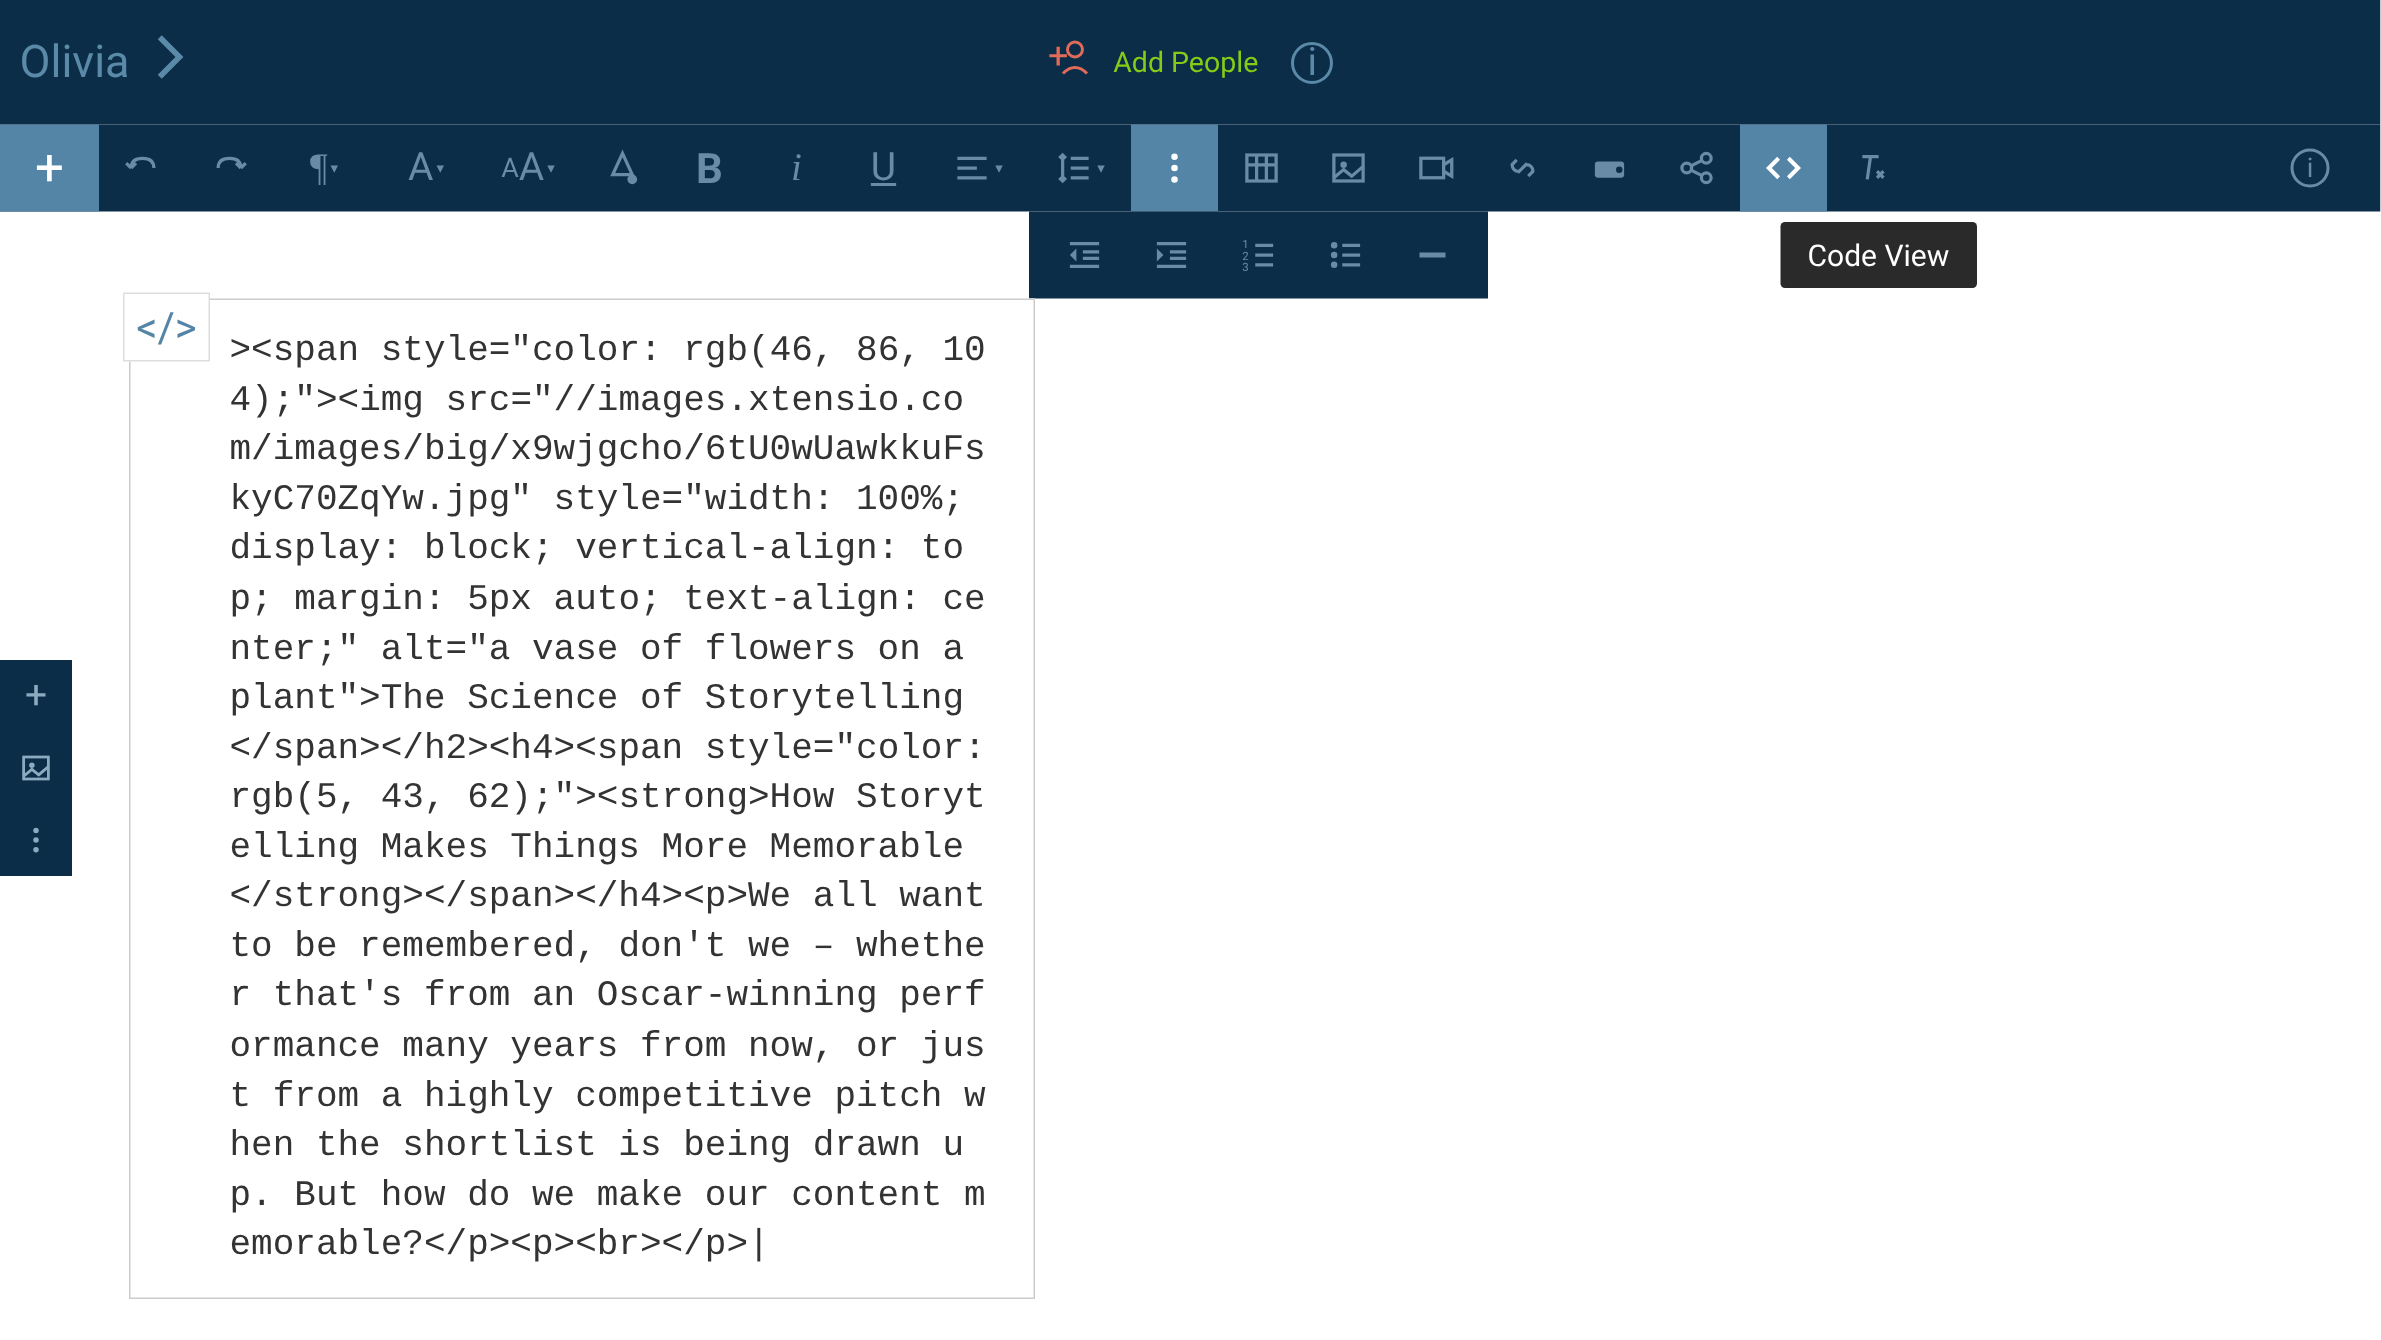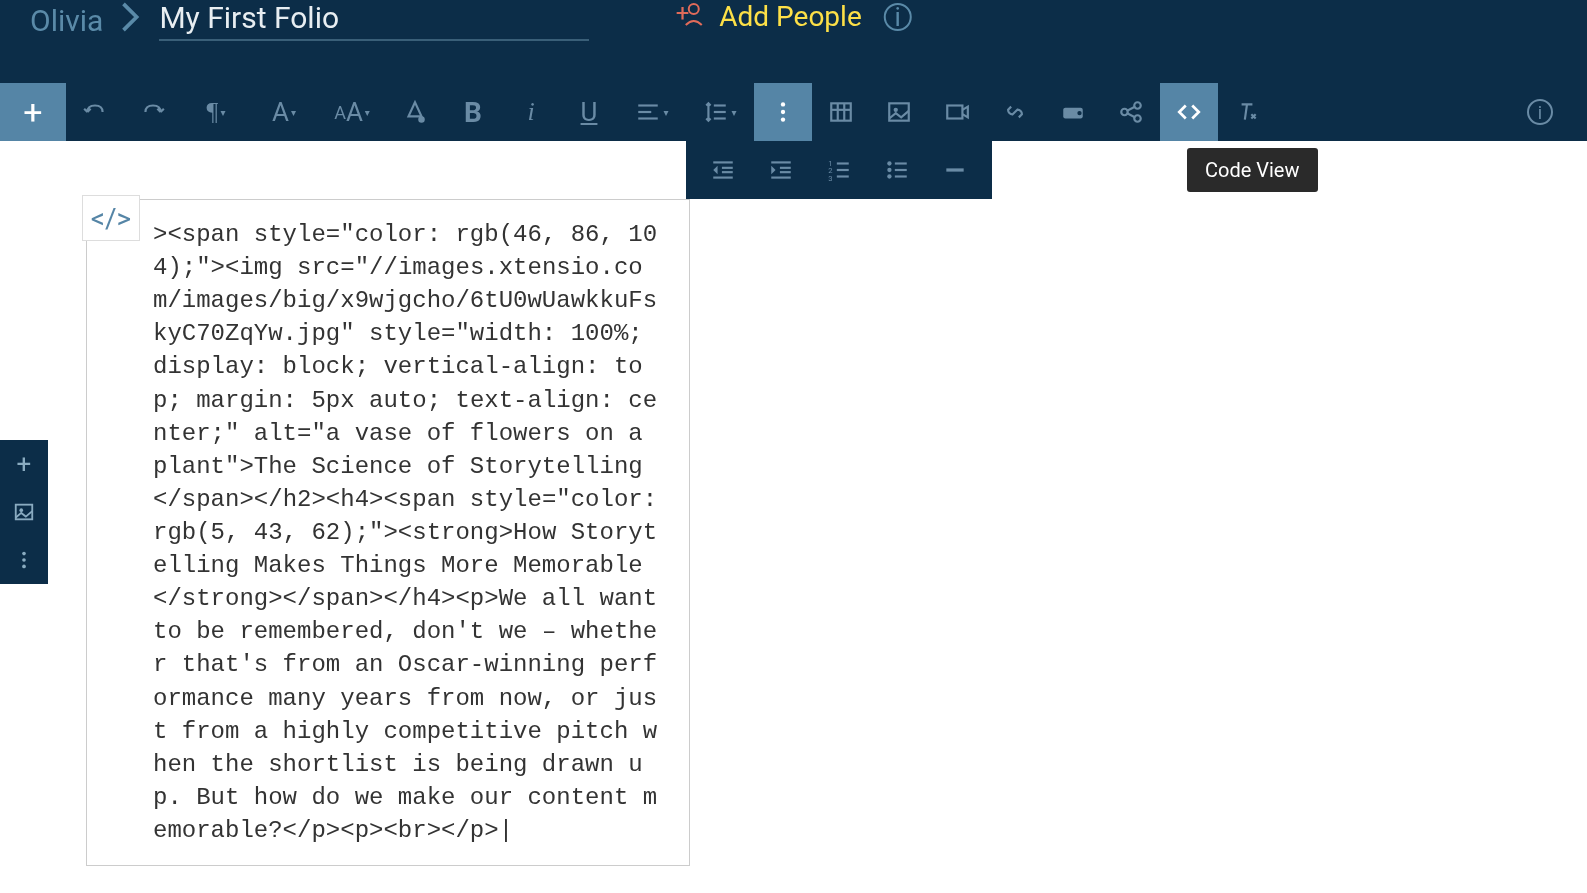--- a/index.html
+++ b/index.html
@@ -8,22 +8,22 @@
   background: #fff;
   width: 1587px;
   height: 893px;
   overflow: hidden;
   position: relative;
 }
 .header {
   background: #0c2d48;
   height: 83px;
   display: flex;
-  align-items: flex-start;
-  padding: 0 30px;
+  align-items: center;
+  padding: 0 13px;
 }
 .breadcrumb {
   display: flex;
   align-items: center;
   gap: 18px;
 }
 .breadcrumb-user {
   color: #5a8aa8;
   font-size: 30px;
   font-weight: 400;
@@ -46,22 +46,22 @@
   transform: translateX(-50%);
   display: flex;
   align-items: center;
   gap: 14px;
 }
 .add-people-icon {
   color: #e06b5a;
   font-size: 26px;
 }
 .add-people-text {
-  color: #fde047;
-  font-size: 28px;
+  color: #84cc16;
+  font-size: 19px;
 }
 .info-icon-header {
   color: #5a8aa8;
   font-size: 26px;
   margin-left: 8px;
   display: inline-flex;
   align-items: center;
   justify-content: center;
   width: 28px;
   height: 28px;
@@ -206,21 +206,20 @@
 <body>
 
 <div class="header">
   <div class="breadcrumb">
     <span class="breadcrumb-user">Olivia</span>
     <span class="breadcrumb-chevron">
       <svg width="20" height="30" viewBox="0 0 10 16">
           <path d="M1 1 L8 8 L1 15" stroke="#5a8aa8" stroke-width="2" fill="none"></path>
         </svg>
     </span>
-    <span class="breadcrumb-title">My First Folio</span>
   </div>
   <div class="header-center">
     <span class="add-people-icon">
       <svg width="30" height="26" viewBox="0 0 30 26">
           <text x="0" y="20" font-size="24" fill="#e06b5a">+</text>
           <circle cx="18" cy="8" r="5" fill="none" stroke="#e06b5a" stroke-width="2"></circle>
           <path d="M10 24 Q18 16 26 24" fill="none" stroke="#e06b5a" stroke-width="2"></path>
         </svg>
     </span>
     <span class="add-people-text">Add People</span>

